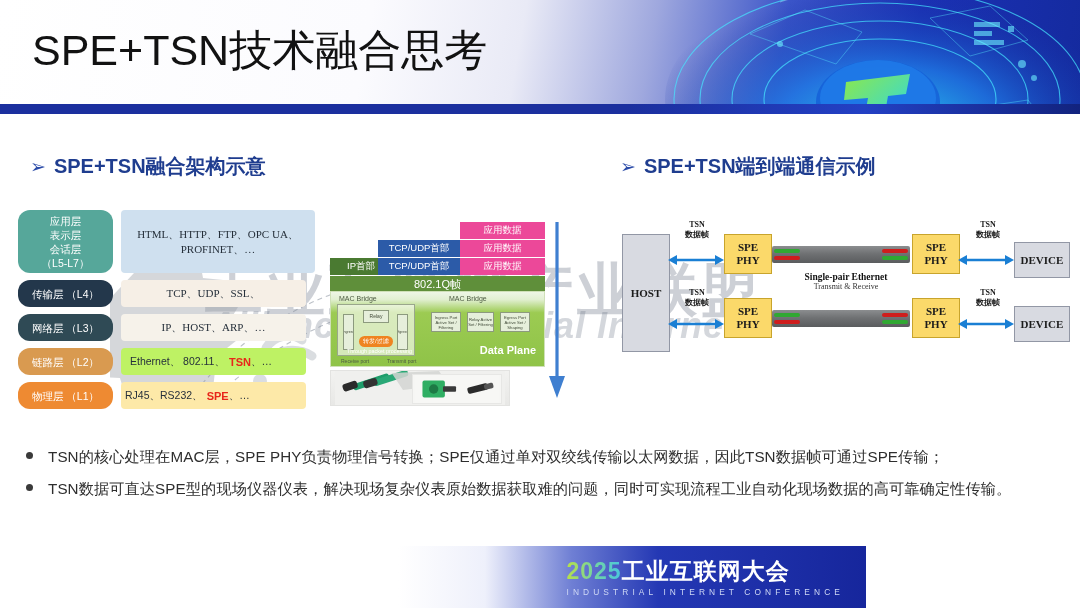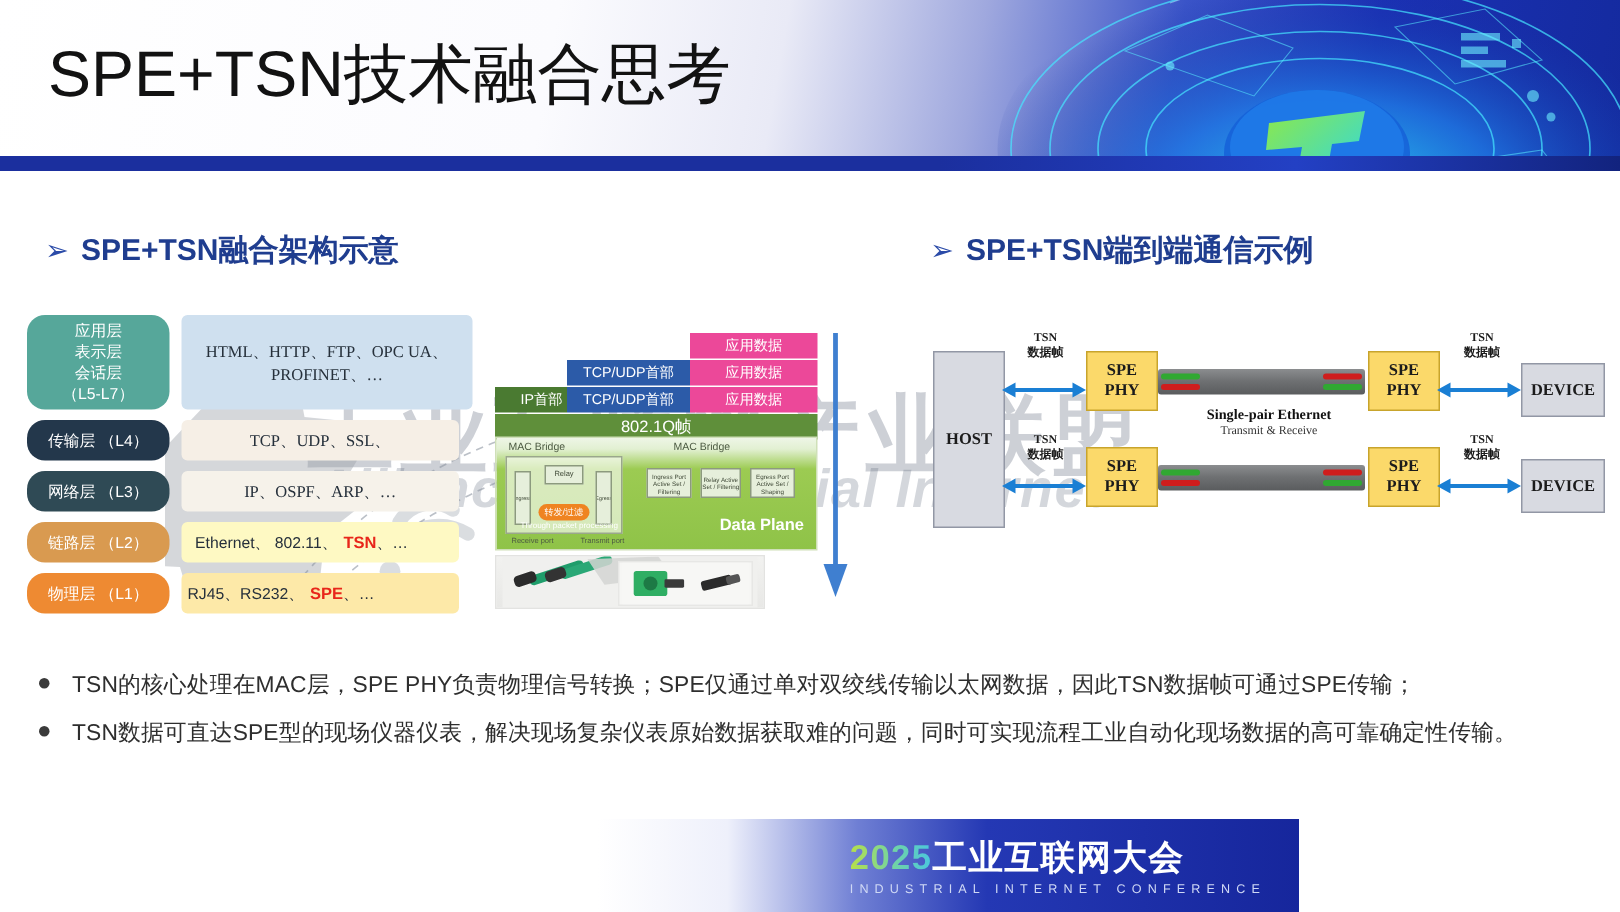--- a/index.html
+++ b/index.html
@@ -291,23 +291,23 @@
       <span>物理层 （L1）</span>
     </div>
 
     <div class="proto-box" style="top:0; height:63px; width:194px; background:#cfe0ef;">
       <span style="padding:0 8px;">HTML、HTTP、FTP、OPC UA、PROFINET、…</span>
     </div>
     <div class="proto-box" style="top:70px; height:27px; width:185px; background:#f6efe6;">
       <span>TCP、UDP、SSL、</span>
     </div>
     <div class="proto-box" style="top:104px; height:27px; width:185px; background:#f6f2ea;">
-      <span>IP、OSPF、ARP、…</span>
-    </div>
-    <div class="proto-box" style="top:138px; height:27px; width:185px; background:#fef9c3; justify-content:flex-start; padding-left:9px;">
+      <span>IP、HOST、ARP、…</span>
+    </div>
+    <div class="proto-box" style="top:138px; height:27px; width:185px; background:#bef264; justify-content:flex-start; padding-left:9px;">
       <span class="sans">Ethernet、 802.11、</span>
       <span class="hi" style="margin-left:4px;">TSN</span>
       <span class="sans">、…</span>
     </div>
     <div class="proto-box" style="top:172px; height:27px; width:185px; background:#fde9a8; justify-content:flex-start; padding-left:4px;">
       <span class="sans">RJ45、RS232、</span>
       <span class="hi" style="margin-left:4px;">SPE</span>
       <span class="sans">、…</span>
     </div>
   </div>

